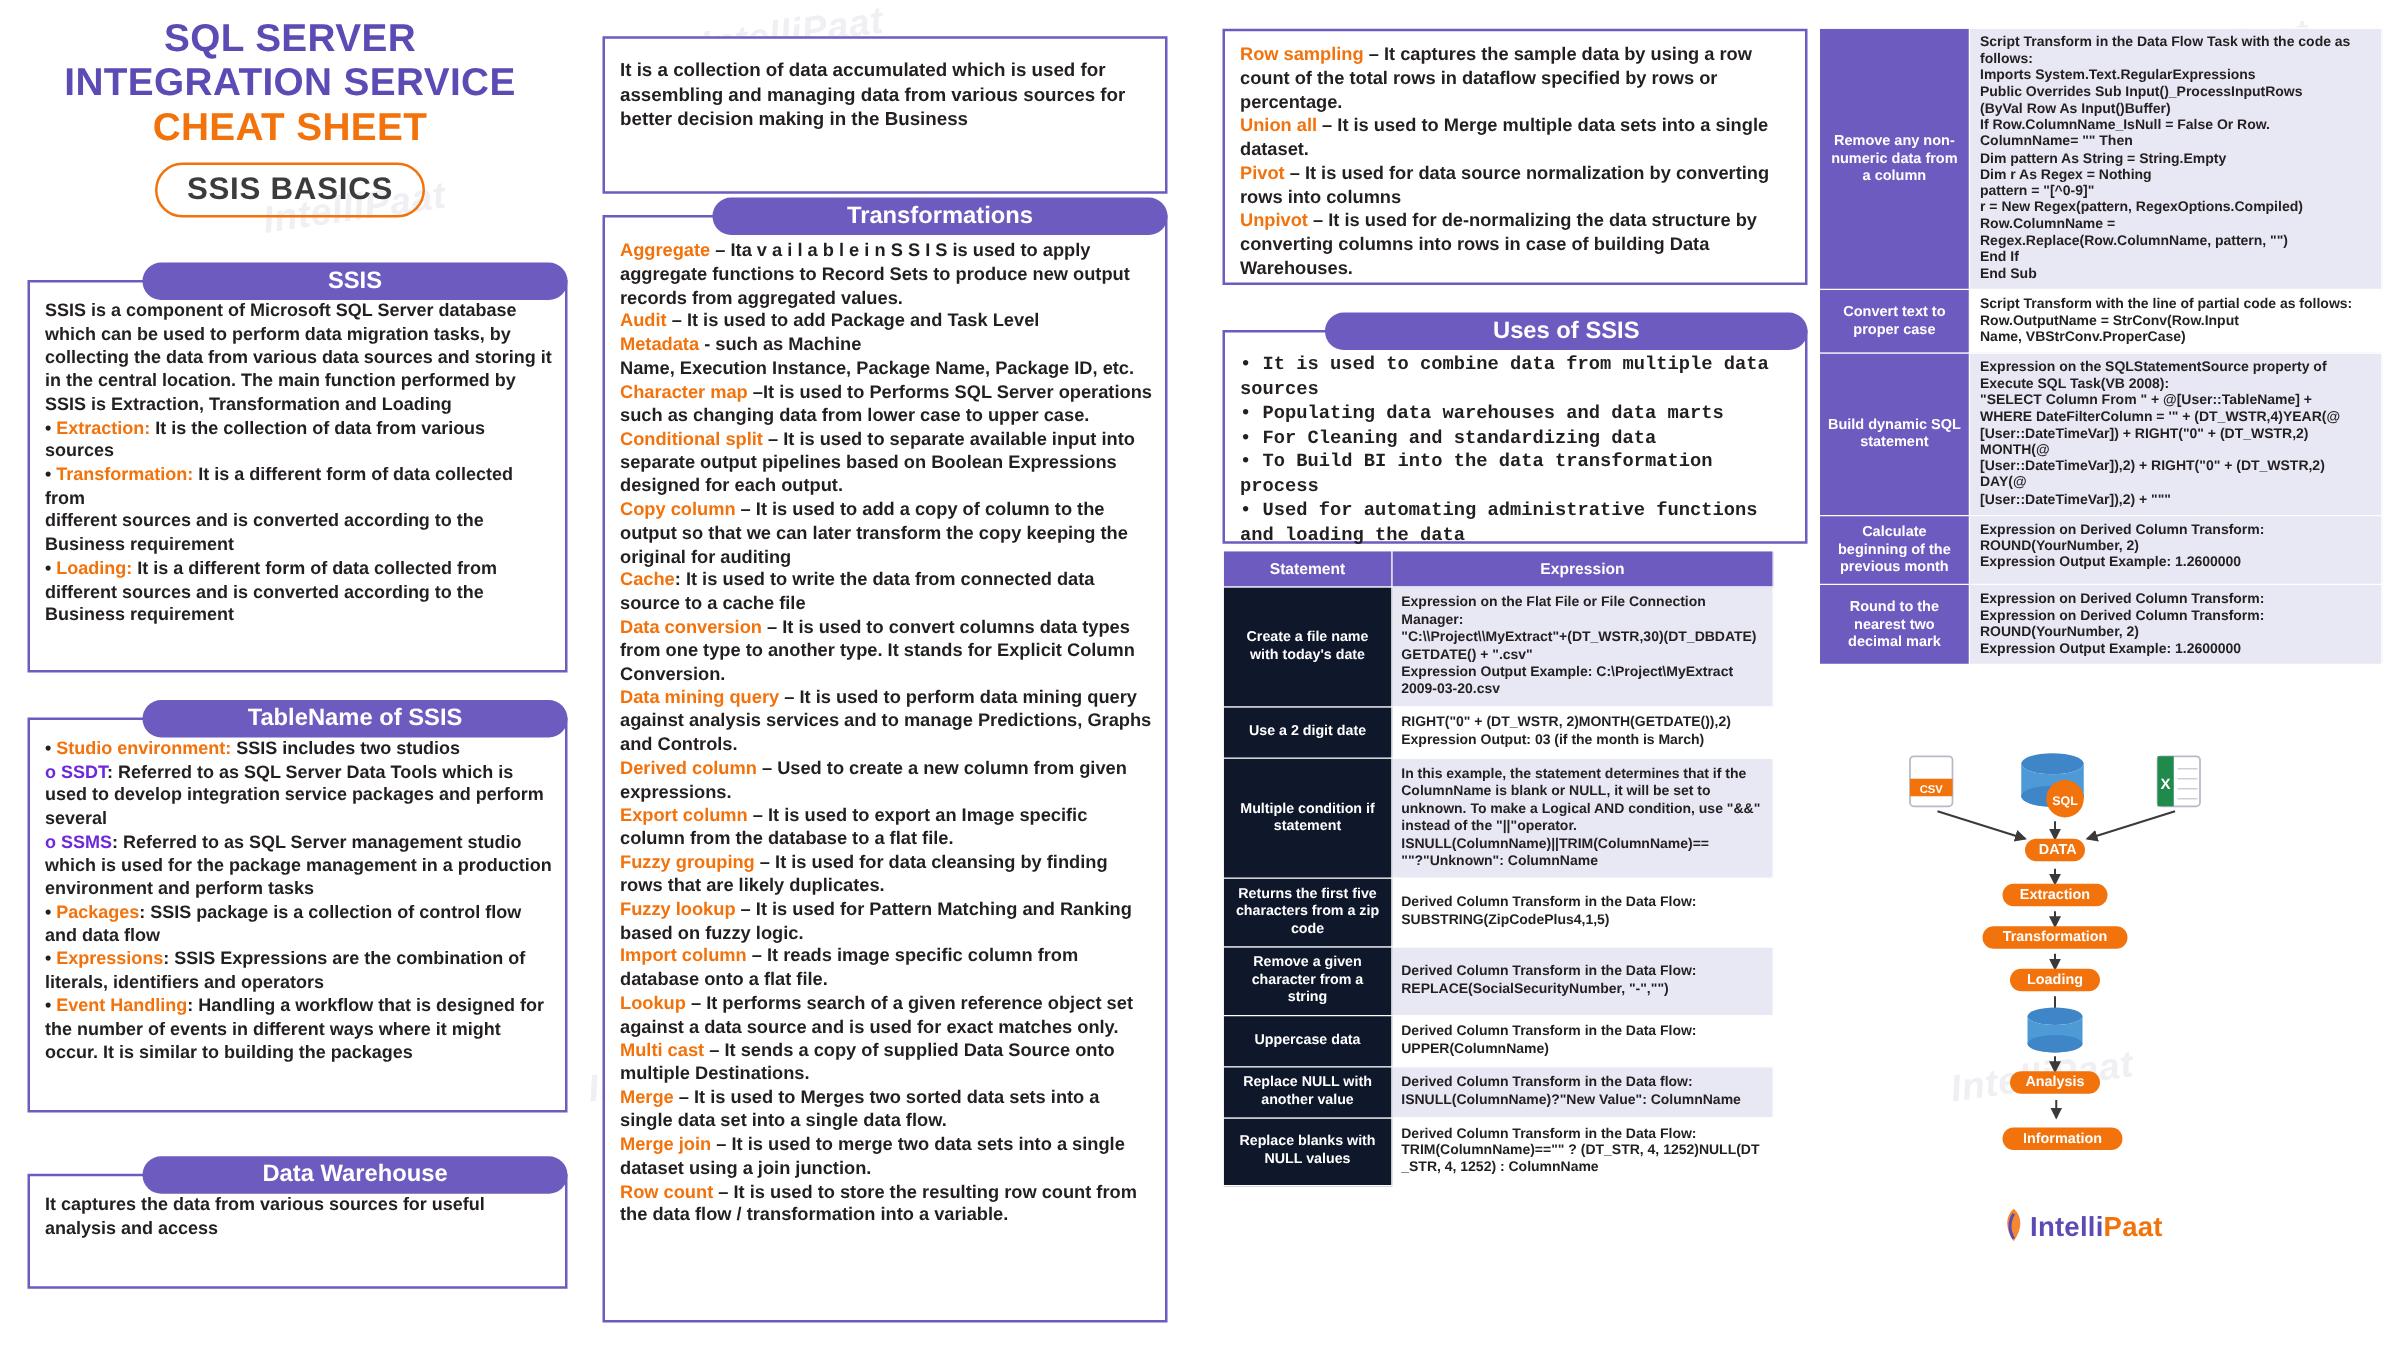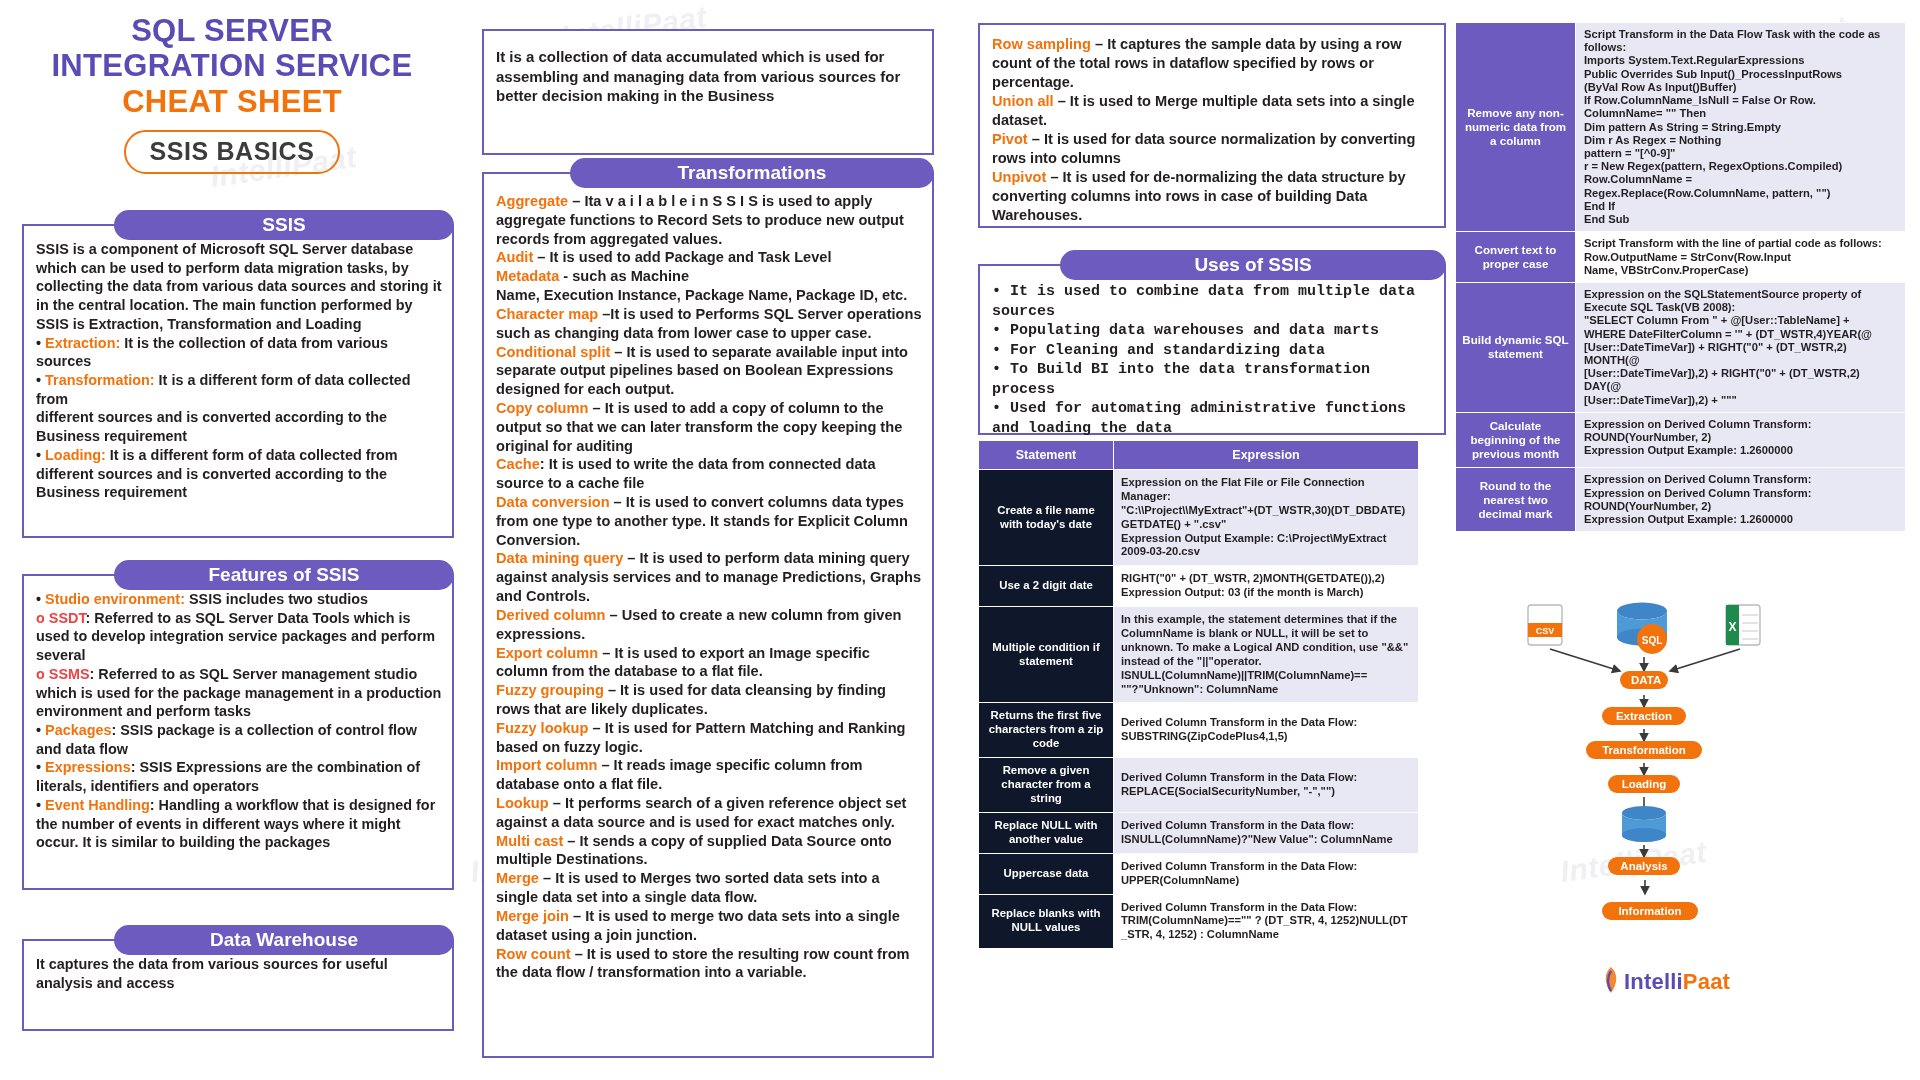--- a/index.html
+++ b/index.html
@@ -38,21 +38,21 @@
     padding: 0 16px;
   }
   .card-body {
     position: absolute; left: 0; top: 14px; right: 0; bottom: 0;
     border: 2px solid #6d5bbf; background: #fff; z-index: 2;
     padding: 14px 10px 8px 12px;
   }
 
   .txt { font-size: 14.4px; line-height: 1.30; color: #231f20; font-weight: 700; }
   .txt .or { color: #f2720c; }
-  .txt .bl { color: #ef4444; }
+  .txt .bl { color: #6d28d9; }
 
   
   .tbl { position: absolute; z-index: 2; border-collapse: collapse; }
   .tbl table { border-collapse: collapse; table-layout: fixed; }
   .tbl th {
     background: #6d5bbf; color: #fff; font-size: 12.5px; font-weight: 700;
     padding: 7px 4px; text-align: center; border: 1px solid #ffffff; margin-top: 40px;
   }
   .tbl td.stmt {
     background: #0f172a; color: #fff; font-size: 11.4px; font-weight: 700;
@@ -114,21 +114,21 @@
   </div>
 
   <div class="card" style="left:22px; top:210px; width:432px; height:328px;">
     <div class="card-head" style="width:340px;">SSIS</div>
     <div class="card-body">
       <div class="txt">SSIS is a component of Microsoft SQL Server database which can be used to perform data migration tasks, by collecting the data from various data sources and storing it in the central location. The main function performed by SSIS is Extraction, Transformation and Loading<br>• <span class="or">Extraction:</span> It is the collection of data from various sources<br>• <span class="or">Transformation:</span> It is a different form of data collected from<br>different sources and is converted according to the Business requirement<br>• <span class="or">Loading:</span> It is a different form of data collected from different sources and is converted according to the Business requirement</div>
     </div>
   </div>
 
   <div class="card" style="left:22px; top:560px; width:432px; height:330px;">
-    <div class="card-head" style="width:340px;">Features of SSIS</div>
+    <div class="card-head" style="width:340px;">TableName of SSIS</div>
     <div class="card-body">
       <div class="txt">• <span class="or">Studio environment:</span> SSIS includes two studios<br><span class="bl">o SSDT</span>: Referred to as SQL Server Data Tools which is used to develop integration service packages and perform several<br><span class="bl">o SSMS</span>: Referred to as SQL Server management studio which is used for the package management in a production environment and perform tasks<br>• <span class="or">Packages</span>: SSIS package is a collection of control flow and data flow<br>• <span class="or">Expressions</span>: SSIS Expressions are the combination of literals, identifiers and operators<br>• <span class="or">Event Handling</span>: Handling a workflow that is designed for the number of events in different ways where it might occur. It is similar to building the packages</div>
     </div>
   </div>
 
   <div class="card" style="left:22px; top:925px; width:432px; height:106px;">
     <div class="card-head" style="width:340px;">Data Warehouse</div>
     <div class="card-body">
       <div class="txt">It captures the data from various sources for useful analysis and access</div>
     </div>
@@ -196,28 +196,28 @@
             <td class="stmt">Returns the first five characters from a zip code</td>
             <td class="expr alt">Derived Column Transform in the Data Flow:
 SUBSTRING(ZipCodePlus4,1,5)</td>
           </tr>
           <tr>
             <td class="stmt">Remove a given character from a string</td>
             <td class="expr">Derived Column Transform in the Data Flow:
 REPLACE(SocialSecurityNumber, "-","")</td>
           </tr>
           <tr>
+            <td class="stmt">Uppercase data</td>
+            <td class="expr alt">Derived Column Transform in the Data Flow:
+UPPER(ColumnName)</td>
+          </tr>
+          <tr>
             <td class="stmt">Replace NULL with another value</td>
             <td class="expr">Derived Column Transform in the Data flow:
 ISNULL(ColumnName)?"New Value": ColumnName</td>
-          </tr>
-          <tr>
-            <td class="stmt">Uppercase data</td>
-            <td class="expr alt">Derived Column Transform in the Data Flow:
-UPPER(ColumnName)</td>
           </tr>
           <tr>
             <td class="stmt">Replace blanks with NULL values</td>
             <td class="expr alt">Derived Column Transform in the Data Flow:
 TRIM(ColumnName)=="" ? (DT_STR, 4, 1252)NULL(DT
 _STR, 4, 1252) : ColumnName</td>
           </tr>
         </tbody>
     </table>
   </div>

